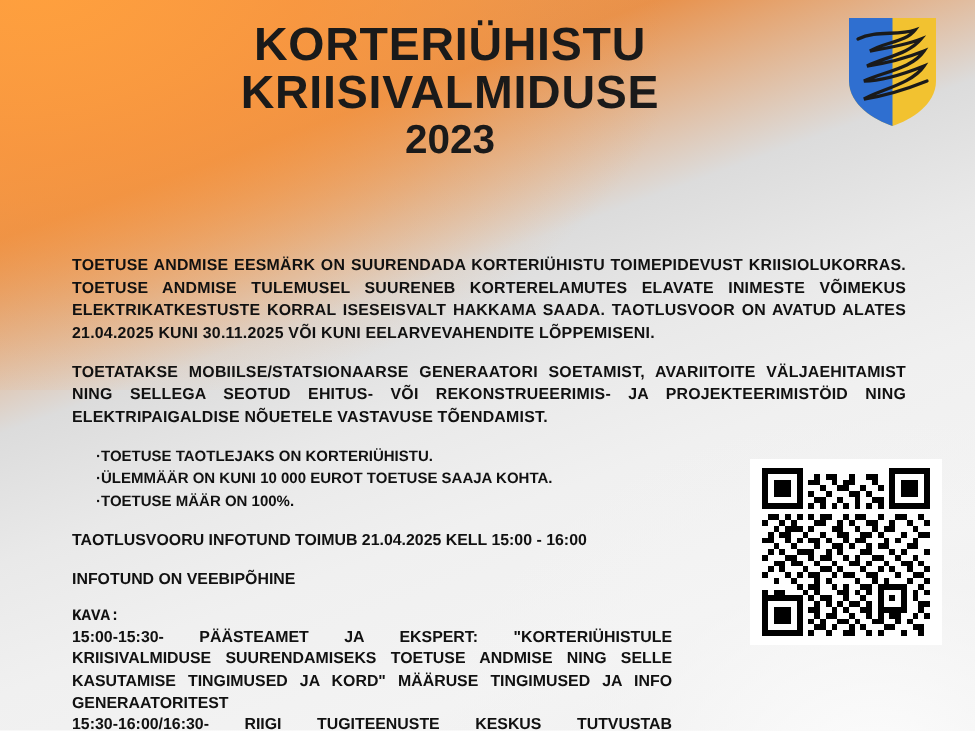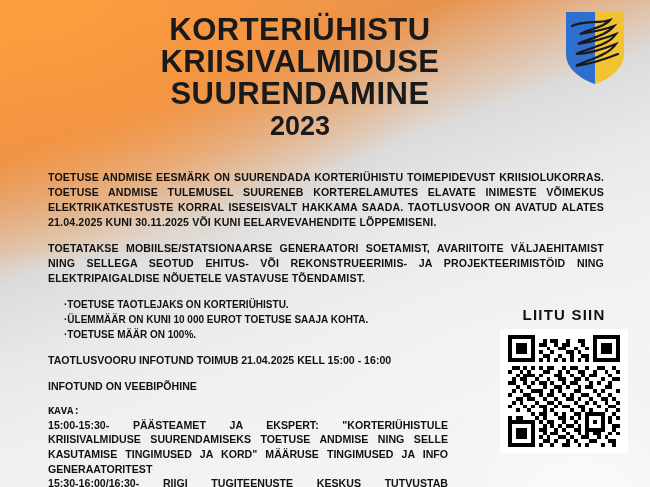--- a/index.html
+++ b/index.html
@@ -175,21 +175,20 @@
       <svg viewBox="0 0 62 76" width="62" height="76" xmlns="http://www.w3.org/2000/svg">
         <path d="M2 2 H60 V44 C60 60 43 70 31 74 C19 70 2 60 2 44 Z" fill="#f2c230" stroke="none"></path>
         <path d="M2 2 H31 V74 C19 70 2 60 2 44 Z" fill="#2f6fd0"></path>
         <path d="M8 16 C20 10 34 14 46 10 C40 18 26 18 16 24 C28 22 40 20 50 16 C42 26 26 28 14 34 C28 32 42 28 52 24 C44 36 24 38 12 44 C26 44 42 38 52 34 C44 46 22 50 12 56 C26 54 44 48 54 44" fill="none" stroke="#1a1a1a" stroke-width="2.2" stroke-linecap="round"></path>
       </svg>
     </div>
 
     <div class="title-block">
       <div class="title-line">KORTERIÜHISTU</div>
       <div class="title-line">KRIISIVALMIDUSE</div>
-      <div class="title-line">SUURENDAMINE</div>
       <div class="title-year">2023</div>
     </div>
 
     <div class="body-text">
       <p class="para">TOETUSE ANDMISE EESMÄRK ON SUURENDADA KORTERIÜHISTU TOIMEPIDEVUST KRIISIOLUKORRAS. TOETUSE ANDMISE TULEMUSEL SUURENEB KORTERELAMUTES ELAVATE INIMESTE VÕIMEKUS ELEKTRIKATKESTUSTE KORRAL ISESEISVALT HAKKAMA SAADA. TAOTLUSVOOR ON AVATUD ALATES 21.04.2025 KUNI 30.11.2025 VÕI KUNI EELARVEVAHENDITE LÕPPEMISENI.</p>
       <p class="para">TOETATAKSE MOBIILSE/STATSIONAARSE GENERAATORI SOETAMIST, AVARIITOITE VÄLJAEHITAMIST NING SELLEGA SEOTUD EHITUS- VÕI REKONSTRUEERIMIS- JA PROJEKTEERIMISTÖID NING ELEKTRIPAIGALDISE NÕUETELE VASTAVUSE TÕENDAMIST.</p>
 
       <div class="bullets">
         <div>·TOETUSE TAOTLEJAKS ON KORTERIÜHISTU.</div>
         <div>·ÜLEMMÄÄR ON KUNI 10 000 EUROT TOETUSE SAAJA KOHTA.</div>
@@ -200,21 +199,20 @@
       <div class="heading-line">INFOTUND ON VEEBIPÕHINE</div>
 
       <div class="kava-label">KAVA:</div>
       <div class="schedule">
         <div class="row">15:00-15:30- PÄÄSTEAMET JA EKSPERT: "KORTERIÜHISTULE KRIISIVALMIDUSE SUURENDAMISEKS TOETUSE ANDMISE NING SELLE KASUTAMISE TINGIMUSED JA KORD" MÄÄRUSE TINGIMUSED JA INFO GENERAATORITEST</div>
         <div class="row">15:30-16:00/16:30- RIIGI TUGITEENUSTE KESKUS TUTVUSTAB TAOTLUSSÜSTEEMI; KÜSIMUSED/VASTUSED.</div>
       </div>
     </div>
 
     <div class="qr-panel">
-      <div class="qr-title">LIITU SIIN</div>
       <div class="qr-frame">
         <svg class="qr-code" viewBox="0 0 29 29" xmlns="http://www.w3.org/2000/svg" shape-rendering="crispEdges">
           <rect width="29" height="29" fill="#ffffff"></rect>
           <g fill="#000000">
 
             <rect x="0" y="0" width="7" height="1"></rect>
               <rect x="0" y="6" width="7" height="1"></rect>
             <rect x="0" y="0" width="1" height="7"></rect>
               <rect x="6" y="0" width="1" height="7"></rect>
             <rect x="2" y="2" width="3" height="3"></rect>

